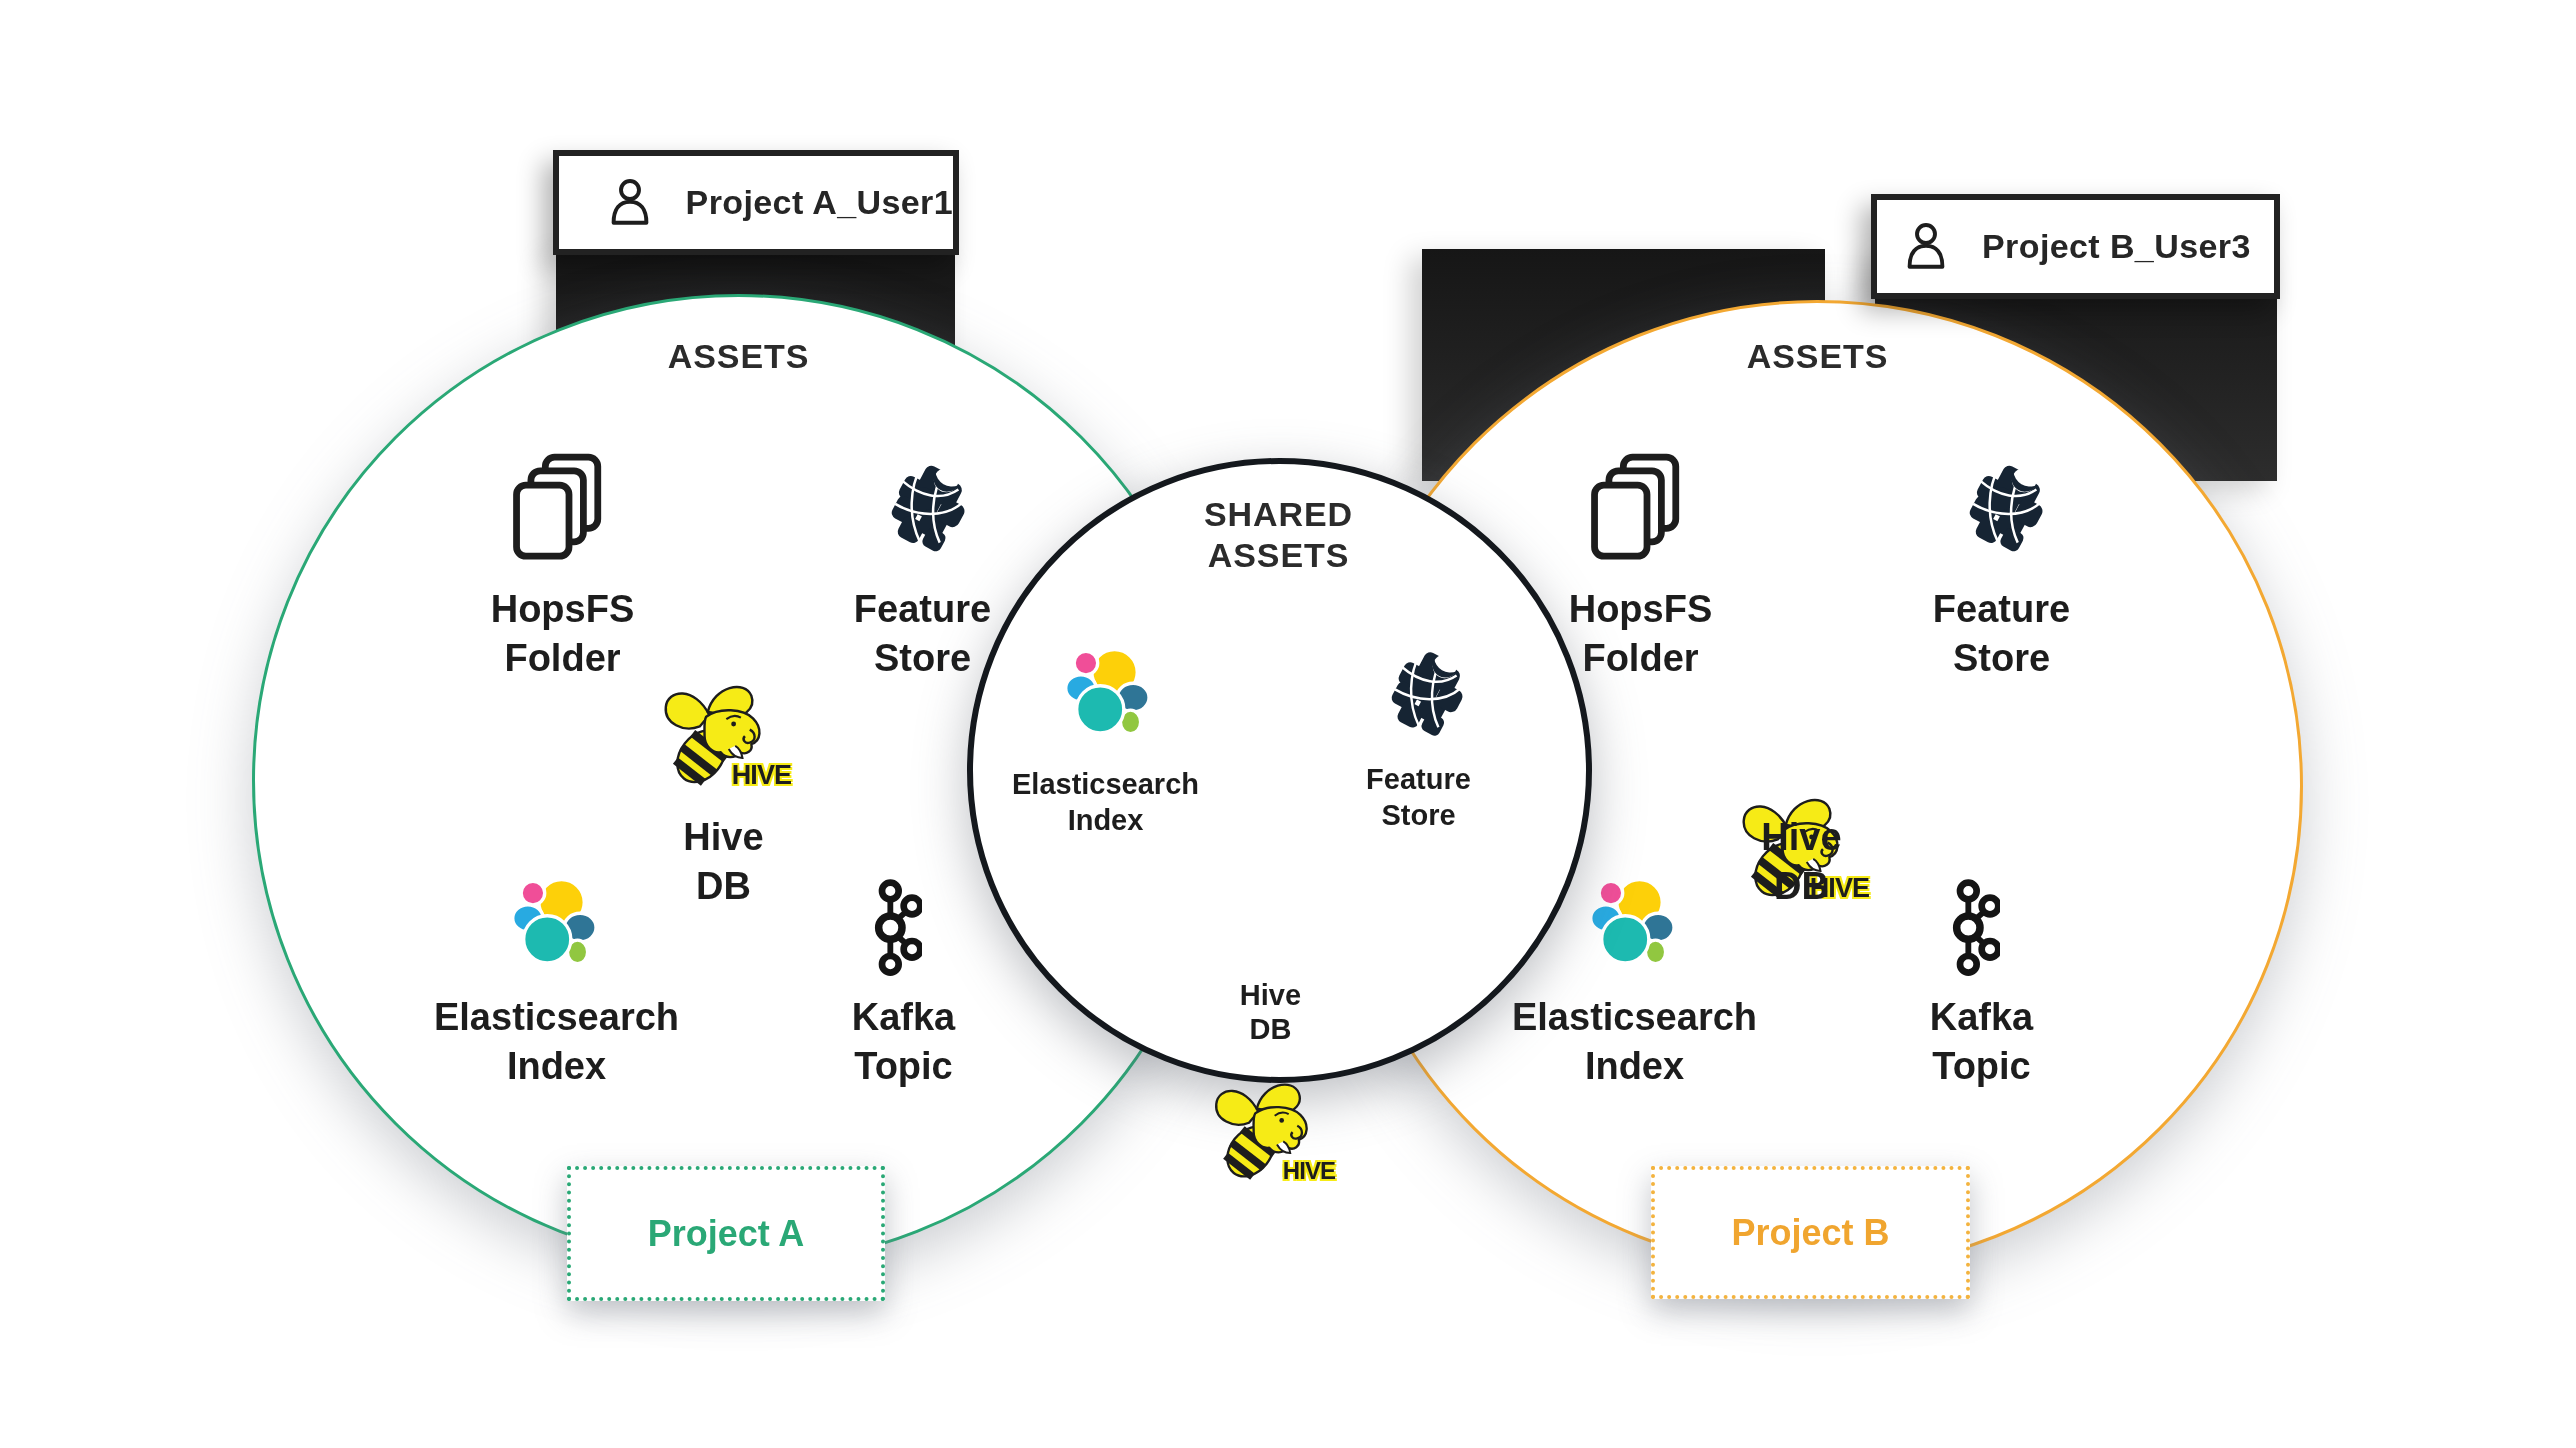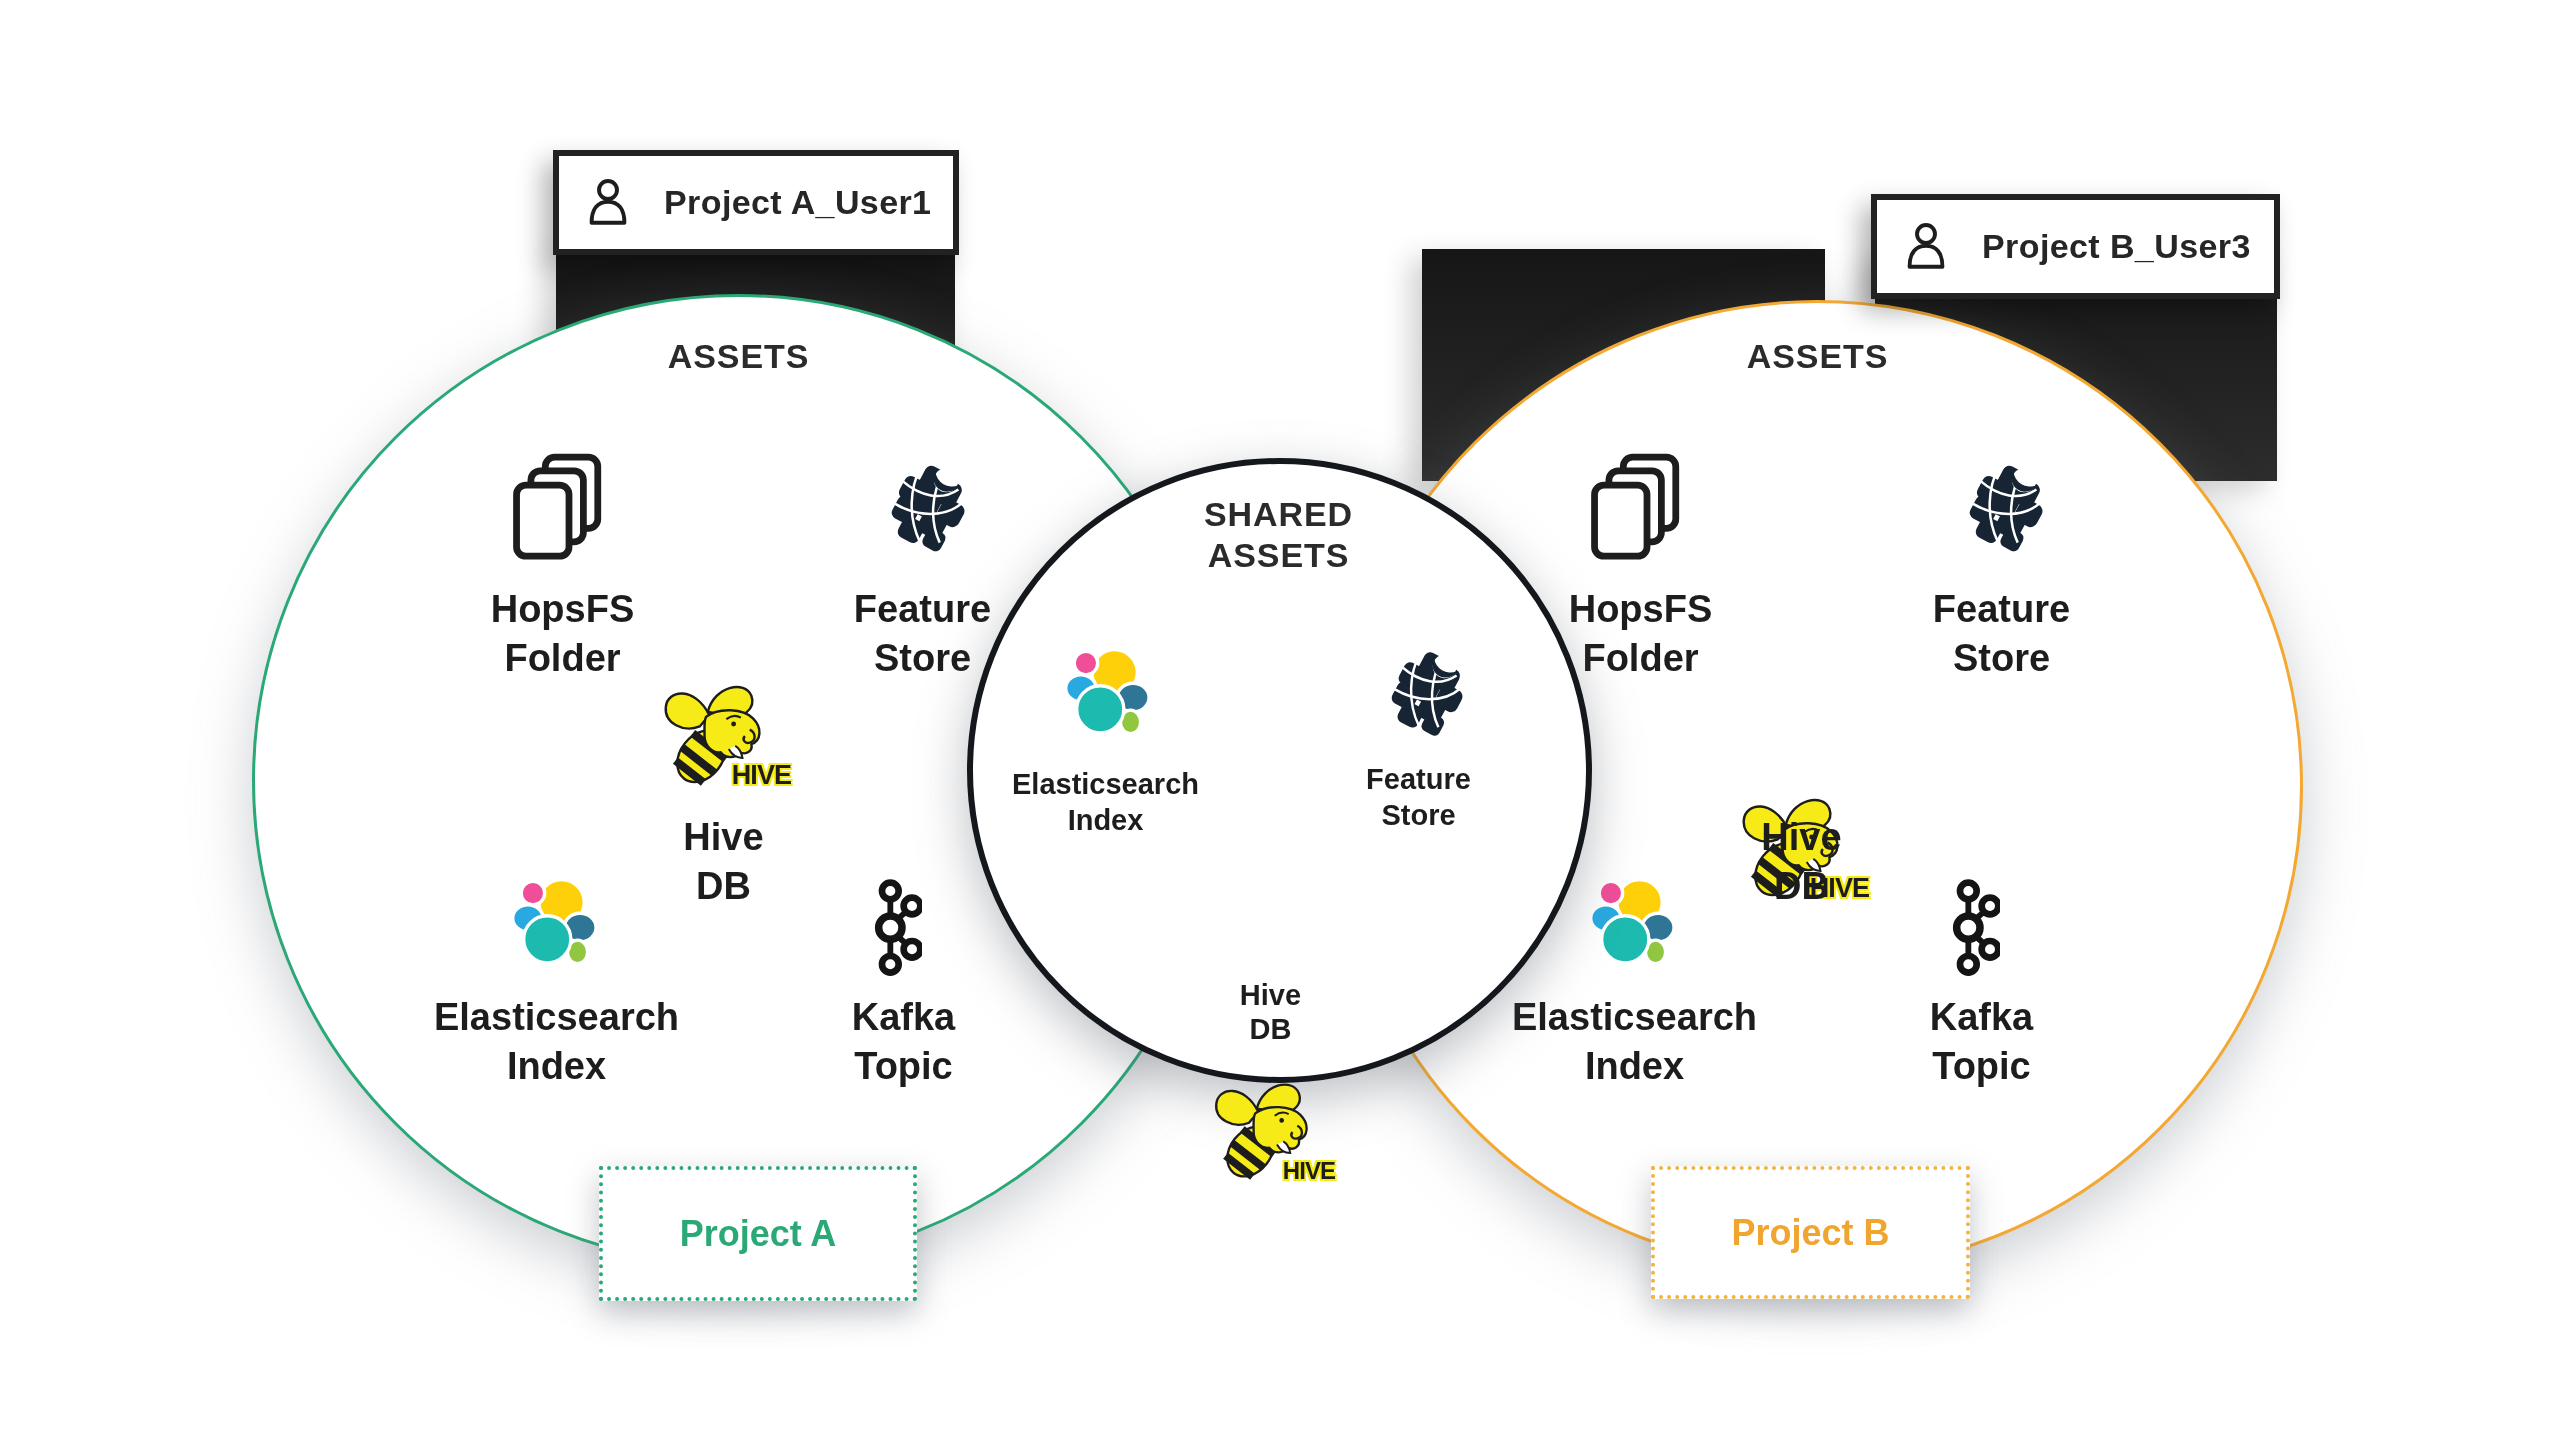--- a/index.html
+++ b/index.html
@@ -54,21 +54,21 @@
     text-shadow:1.7px 1.7px 0 #F6EB16,-1.7px -1.7px 0 #F6EB16,1.7px -1.7px 0 #F6EB16,-1.7px 1.7px 0 #F6EB16;
   }
   .hive-word.big{font-size:27px;}
   .hive-word.mid{font-size:24px;}
   
   .project-tag{
     position:absolute;z-index:3;background:#ffffff;box-sizing:border-box;
     display:flex;align-items:center;justify-content:center;
     box-shadow:0 12px 29px rgba(120,125,135,0.45);
   }
-  .project-tag.a{left:567px;top:1166px;width:318px;height:135px;border:4.3px dotted #2AA876;margin-left:32px;}
+  .project-tag.a{left:567px;top:1166px;width:318px;height:135px;border:4.3px dotted #2AA876;}
   .project-tag.b{left:1651px;top:1166px;width:319px;height:133px;border:4.3px dotted #F3B33F;}
   .project-tag .plabel{font-size:36px;font-weight:bold;}
   .project-tag.a .plabel{color:#2AA876;}
   .project-tag.b .plabel{color:#F0A52F;}
 </style>
 </head>
 <body>
 
 <svg width="0" height="0" style="position:absolute">
   <defs>
@@ -293,21 +293,21 @@
     <span>DB</span>
   </div>
 
   <div class="project-tag a">
     <span class="plabel">Project A</span>
   </div>
   <div class="project-tag b">
     <span class="plabel">Project B</span>
   </div>
 
-  <div class="user-box" style="left:553px;width:406px;">
+  <div class="user-box" style="left:553px;width:406px;justify-content:flex-end;">
     <svg class="person" viewBox="0 0 64 64">
         <use href="#icon-person"></use>
       </svg>
     <span class="ulabel">Project A_User1</span>
   </div>
   <div class="user-box" style="left:1871px;width:409px;margin-top:44px;">
     <svg class="person" viewBox="0 0 64 64">
         <use href="#icon-person"></use>
       </svg>
     <span class="ulabel">Project B_User3</span>

